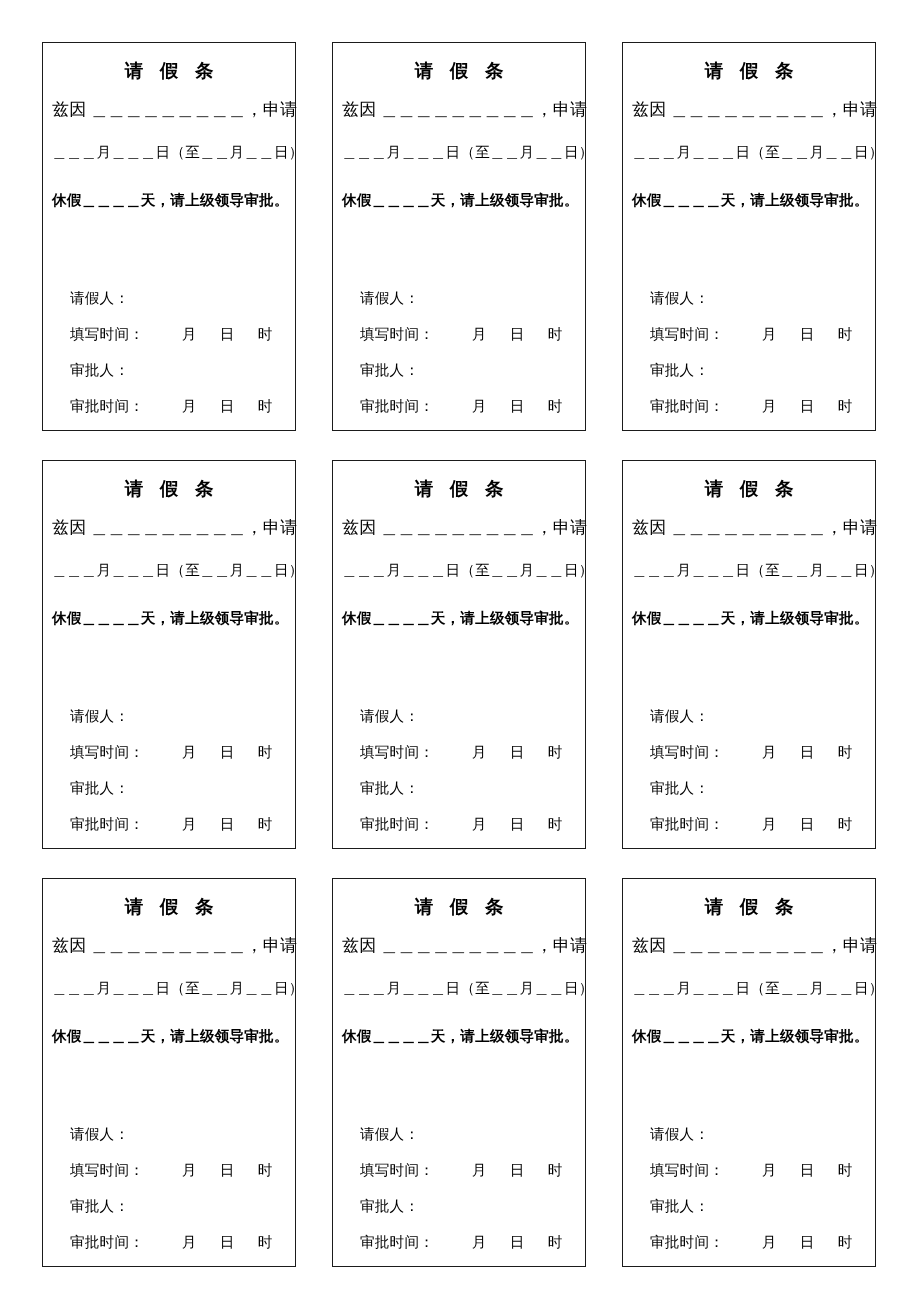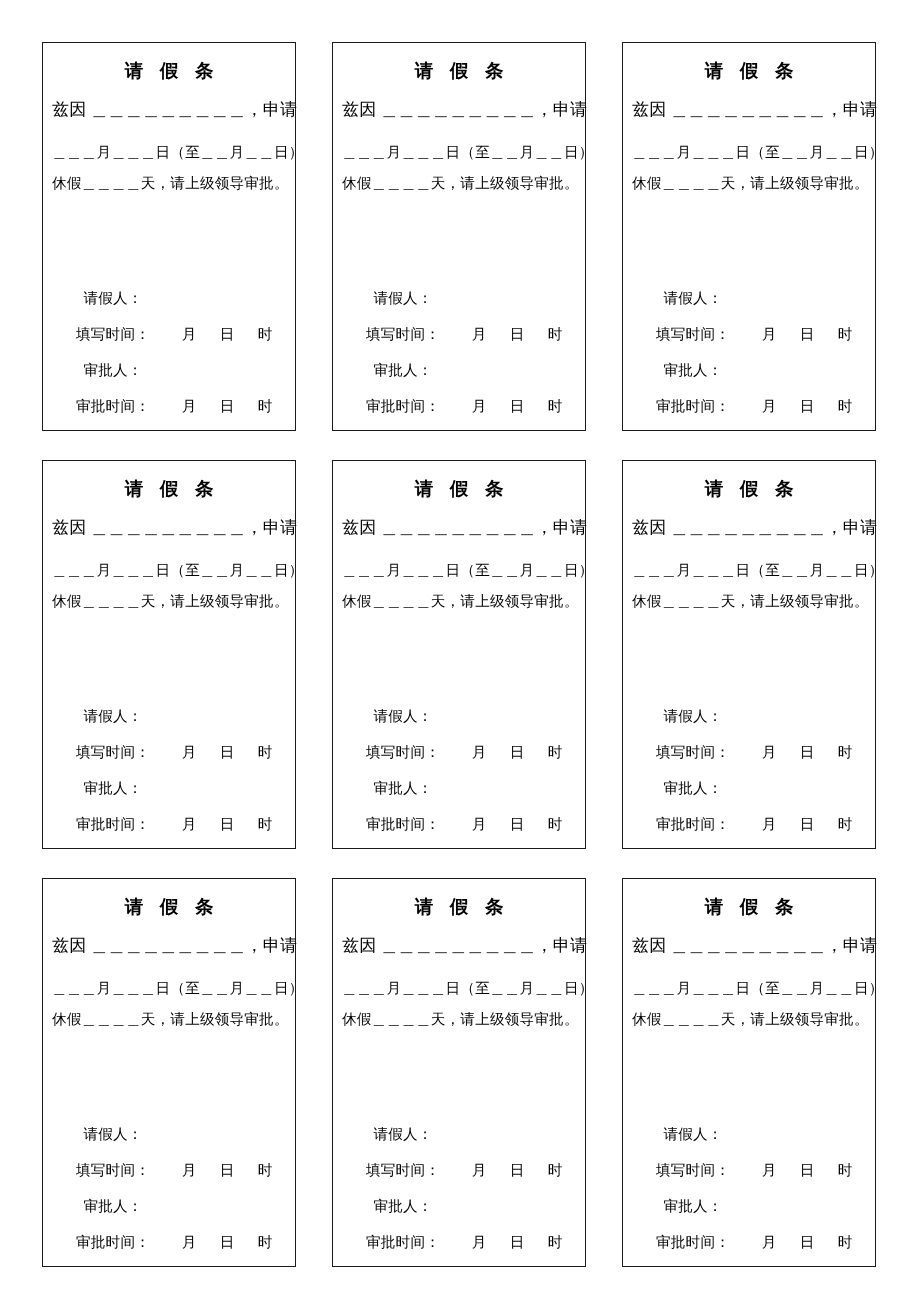--- a/index.html
+++ b/index.html
@@ -78,22 +78,23 @@
     white-space: nowrap;
     font-size: 14.6px;
     margin-top: 27px;
     letter-spacing: 0.2px;
   }
 
   .line-days {
     text-align: right;
     white-space: nowrap;
     font-size: 14.6px;
-    margin-top: 16px;
+    margin-top: 33px;
     letter-spacing: 0.2px;
+    font-weight: bold;
   }
 
   .spacer {
     flex: 1 1 auto;
     min-height: 10px;
   }
 
   .sign-block {
     font-size: 14.6px;
     padding-bottom: 4px;
@@ -106,21 +107,21 @@
     margin-bottom: 17px;
     padding-left: 18px;
   }
   .sign-row:last-child {
     margin-bottom: 2px;
     margin-top: 6px;
   }
 
   .sign-label {
     width: 86px;
-    text-align: center;
+    text-align: left;
     letter-spacing: 0.2px;
   }
 
   .sign-units {
     flex: 1 1 auto;
     display: flex;
     justify-content: space-around;
     padding-left: 14px;
     padding-right: 2px;
   }

